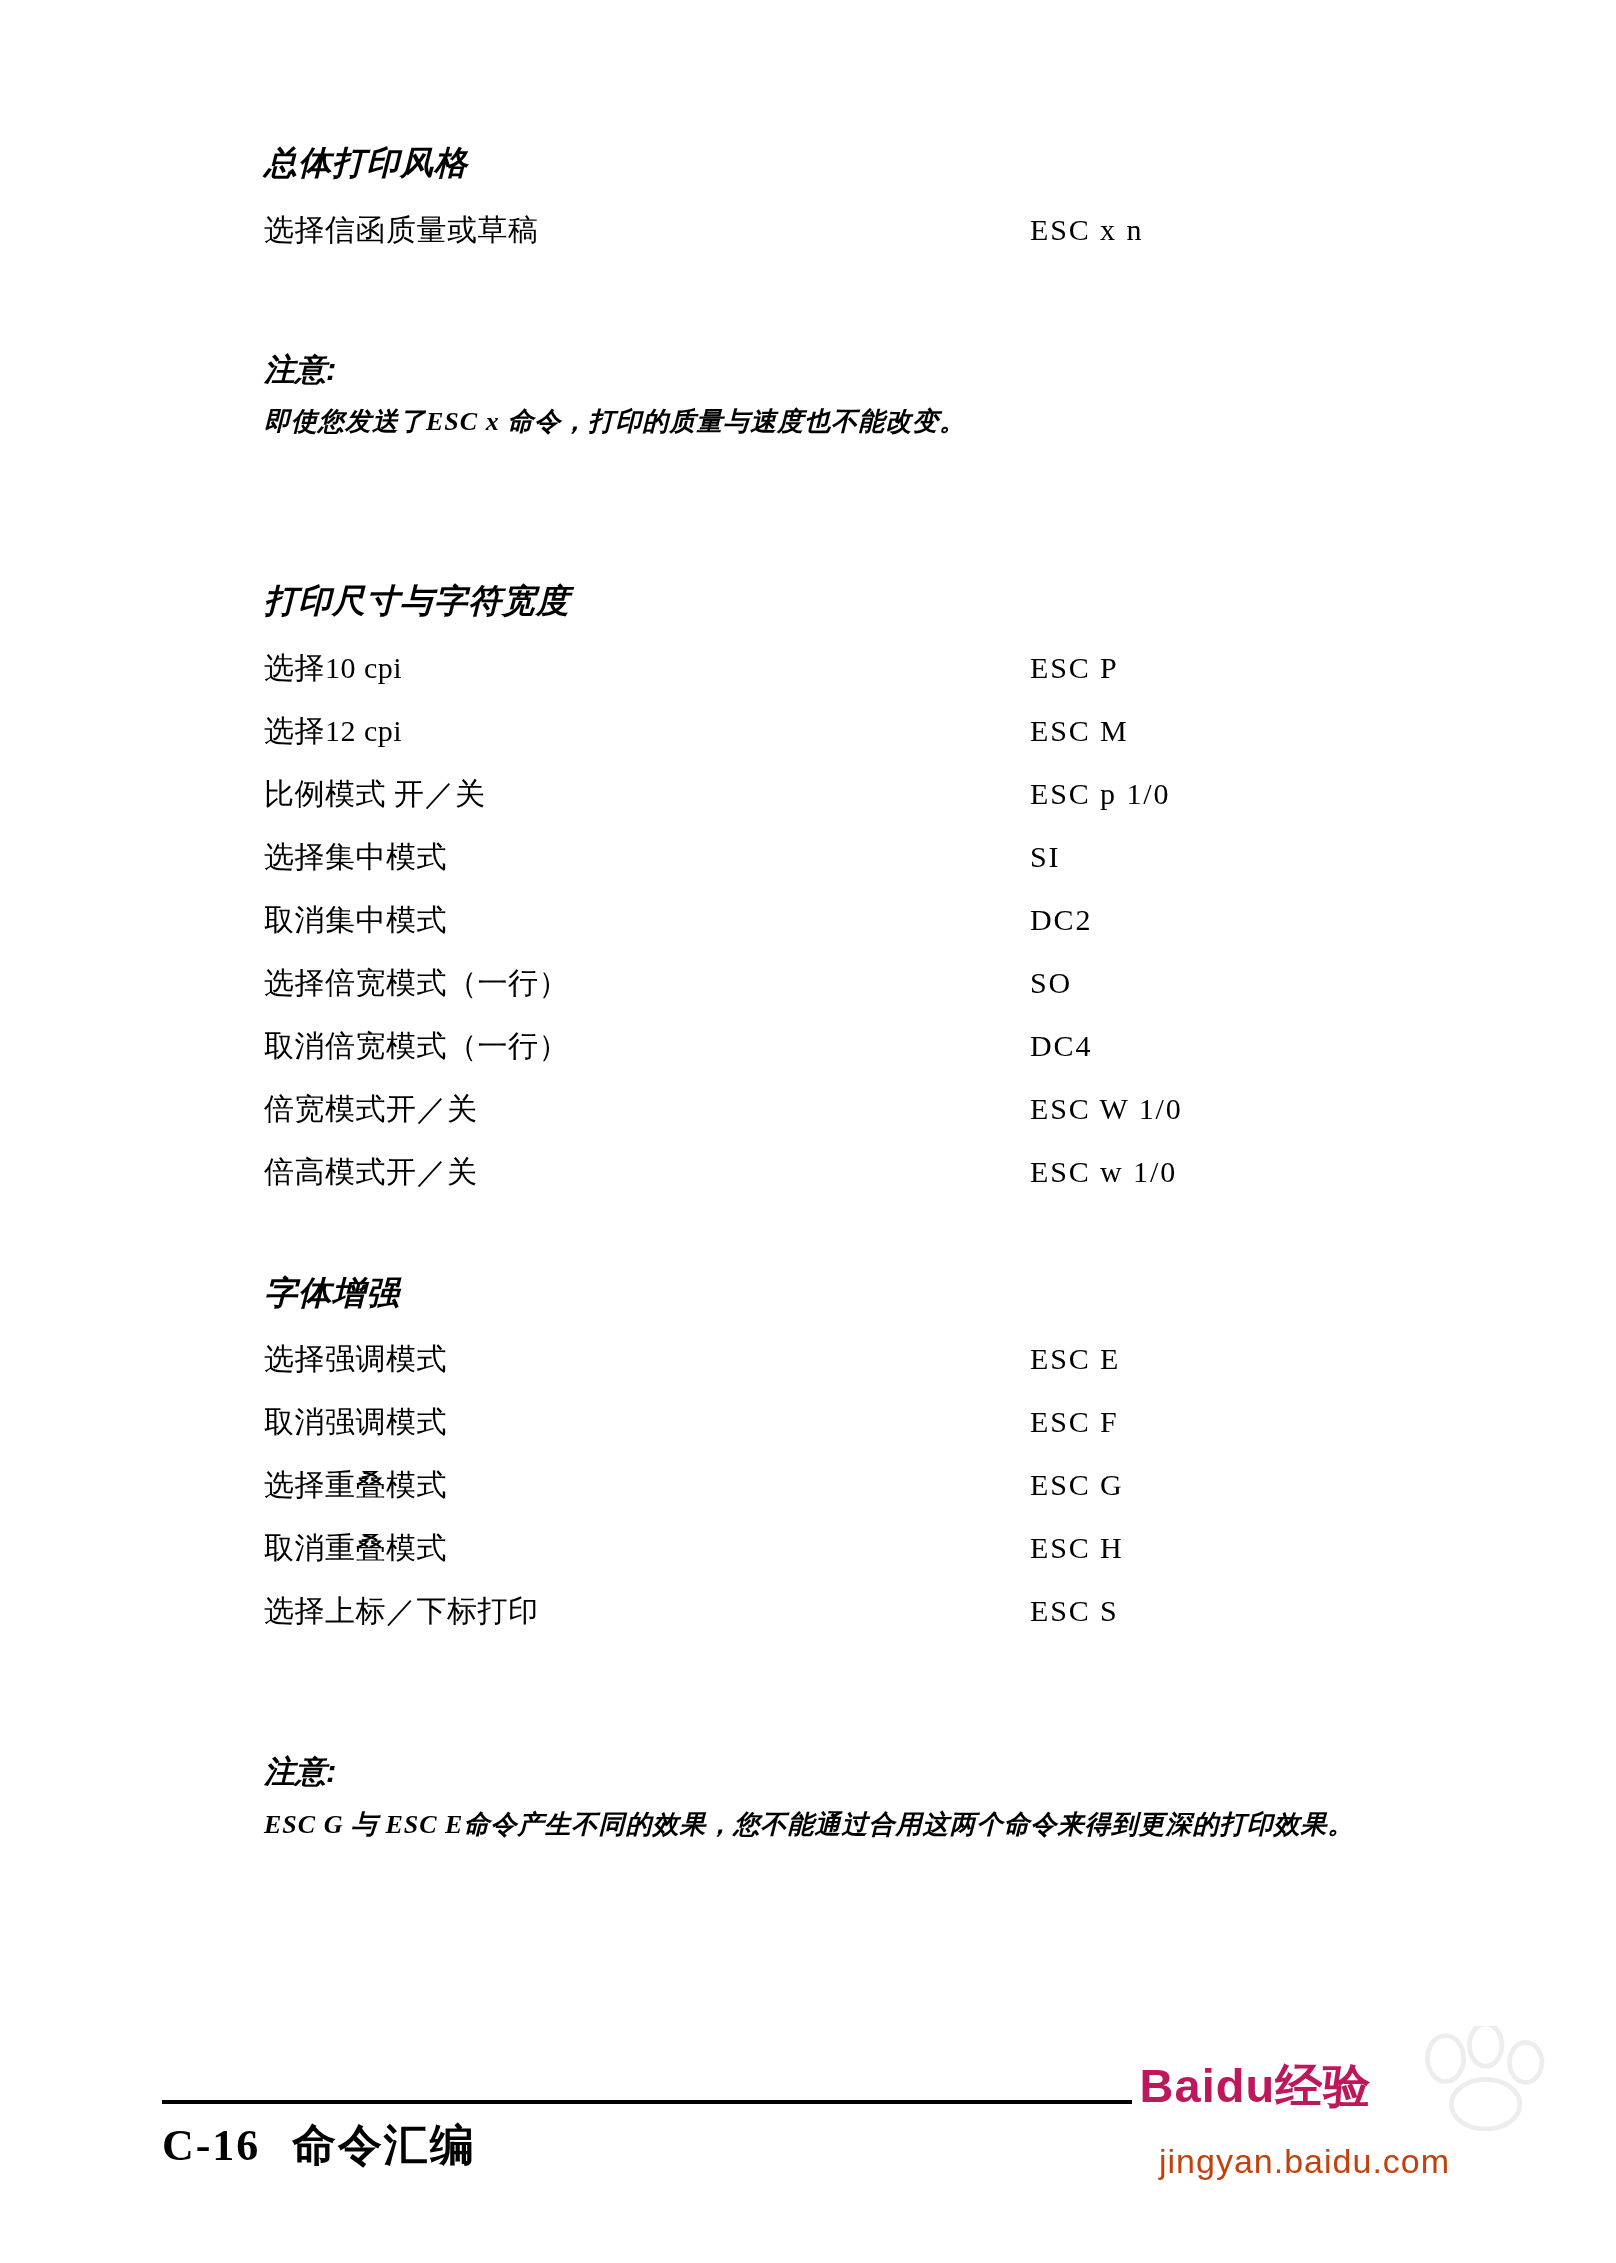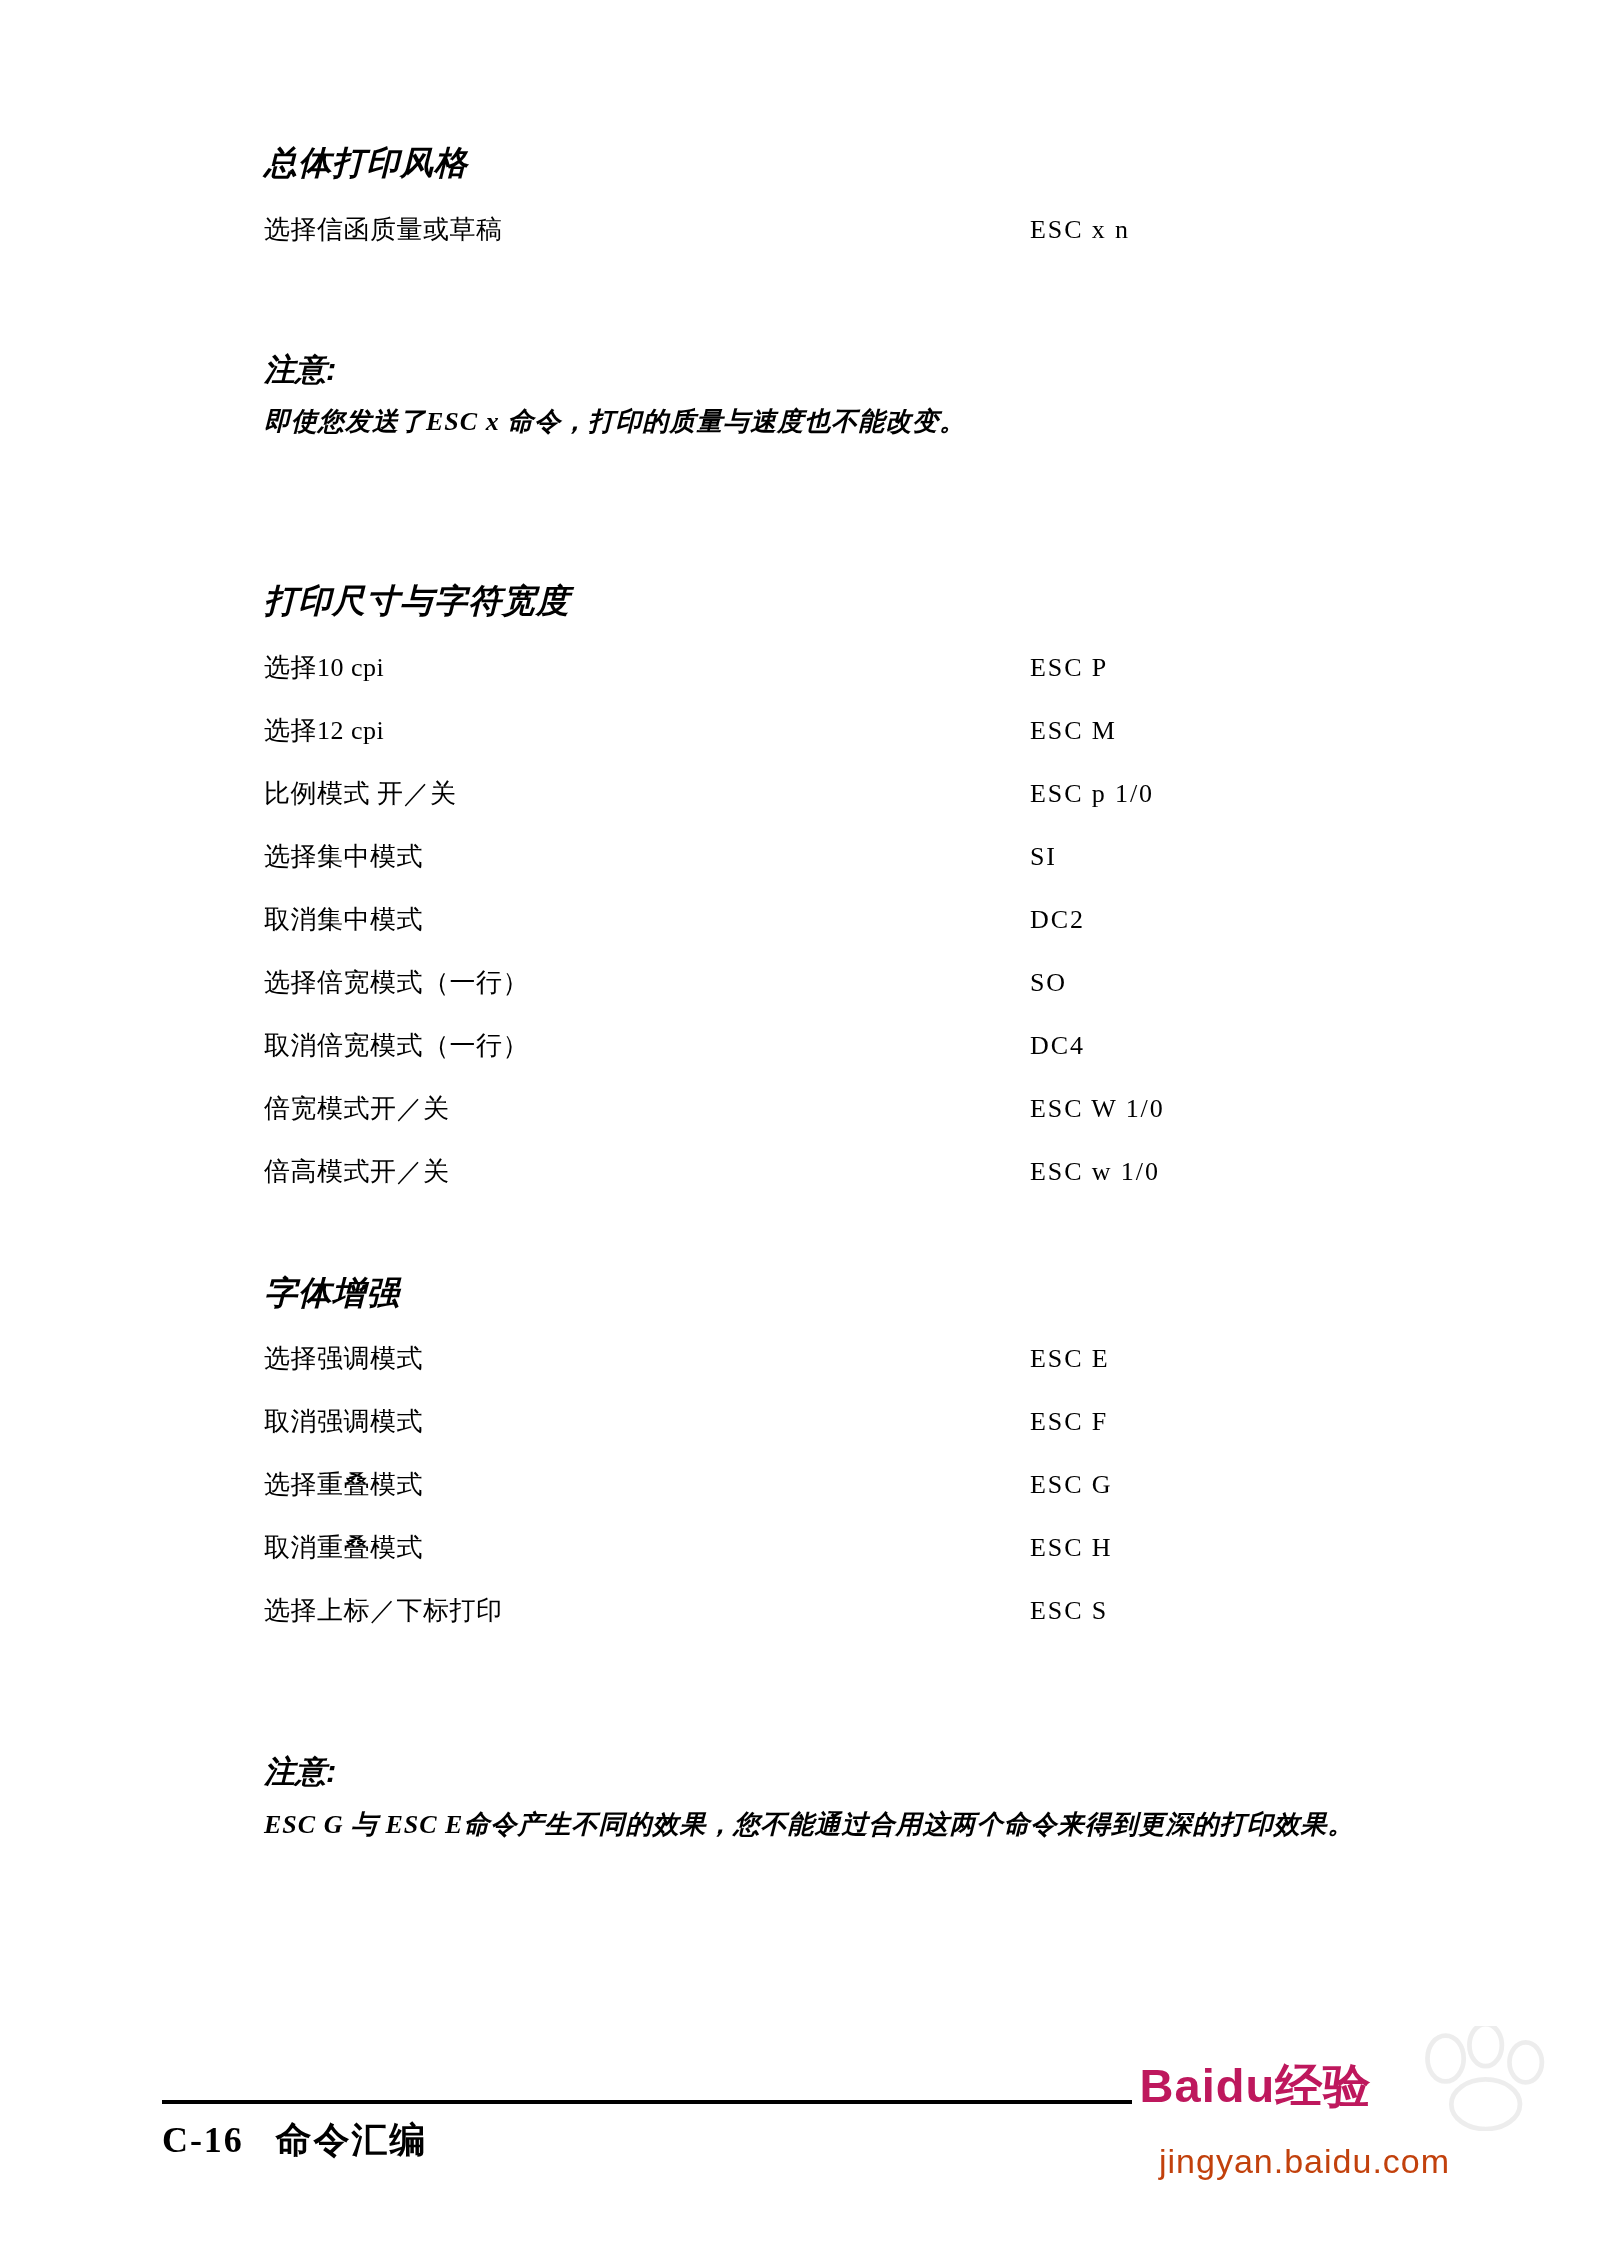--- a/index.html
+++ b/index.html
@@ -38,21 +38,21 @@
     letter-spacing: 1px;
     margin: 0 0 15px 0;
     line-height: 1.2;
   }
 
   
   .row {
     position: relative;
     height: 63px;
     line-height: 63px;
-    font-size: 26px;
+    font-size: 30px;
   }
   .row .label {
     position: absolute;
     left: 0;
     top: 0;
     white-space: nowrap;
     letter-spacing: 0.5px;
   }
   .row .code {
     position: absolute;
@@ -91,21 +91,21 @@
     left: 162px;
     top: 2100px;
     width: 970px;
     height: 3.8px;
     background: #000;
   }
   .footer-text {
     position: absolute;
     left: 162px;
     top: 2116px;
-    font-size: 36px;
+    font-size: 44px;
     font-weight: bold;
     letter-spacing: 1.9px;
     font-family: "Liberation Serif", "DejaVu Serif", serif;
   }
   .footer-text .sep { display: inline-block; width: 32px; }
 
   
   .watermark {
     position: absolute;
     left: 1132px;

